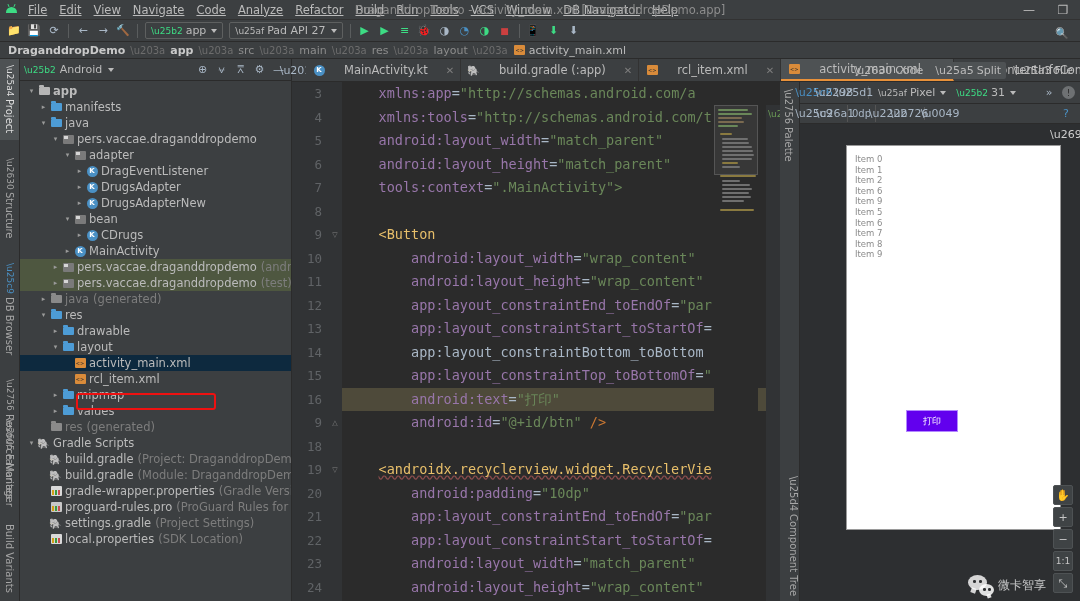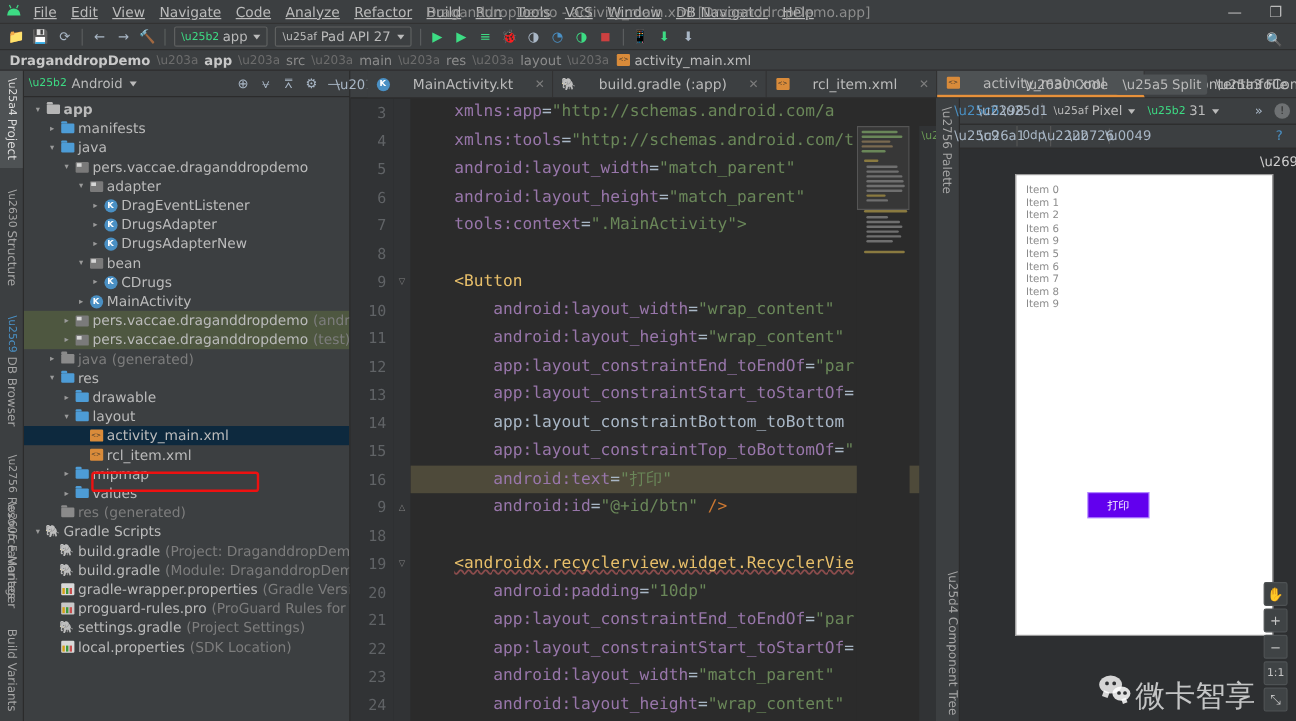--- a/index.html
+++ b/index.html
@@ -248,22 +248,22 @@
     position: absolute; right: 6px; bottom: 8px; width: 22px;
     display: flex; flex-direction: column; gap: 2px; align-items: center;
   }
   .zbtn {
     width: 20px; height: 20px; background: #3f4345; border: 1px solid #4e5254;
     color: #c6c6c6; font-size: 11px; display:flex;align-items:center;justify-content:center;
     border-radius: 2px;
   }
   .watermark {
     position: absolute; right: 34px; bottom: 5px;
-    display: flex; align-items: flex-start; gap: 4px;
-    color: rgba(255,255,255,0.72); font-size: 25px; pointer-events: none;
+    display: flex; align-items: center; gap: 4px;
+    color: rgba(255,255,255,0.72); font-size: 12px; pointer-events: none;
   }
   .wechat-ic {
     width: 26px; height: 21px; position: relative;
   }
   .wechat-ic .b1 {
     position: absolute; left: 0; top: 0; width: 19px; height: 15px;
     background: rgba(255,255,255,0.8); border-radius: 50%;
   }
   .wechat-ic .b1::after {
     content:''; position:absolute; left:3px; bottom:-3px; width:5px;height:5px;

